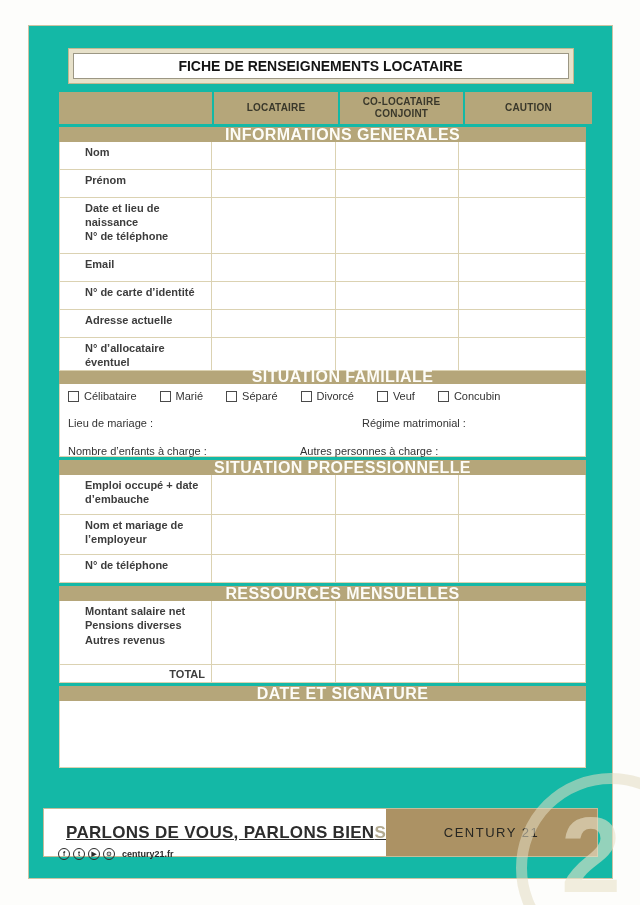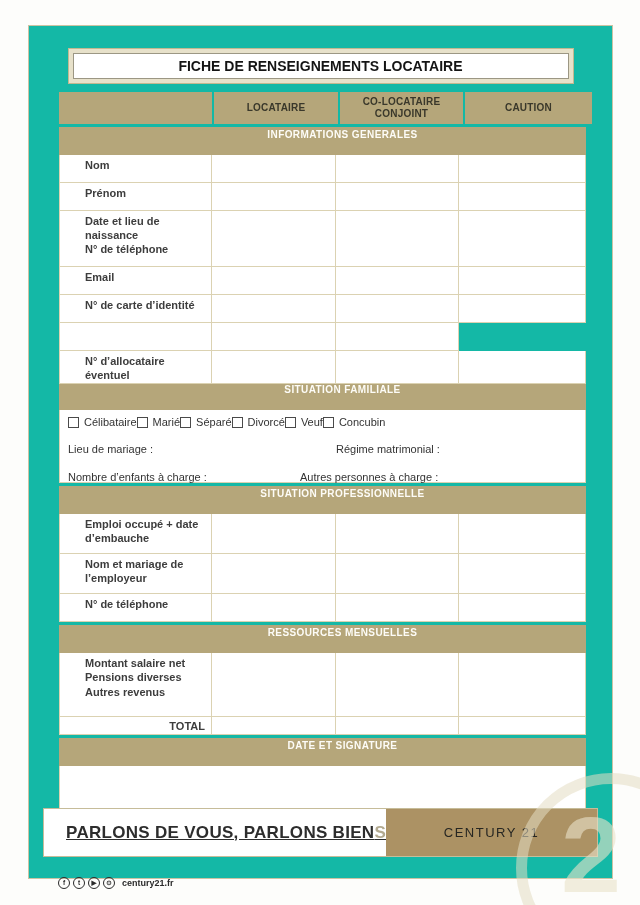--- a/index.html
+++ b/index.html
@@ -23,43 +23,43 @@
   }
   
   .table{margin:13px 8px 0 30px;width:527px;font-size:11px;}
   .thead{display:grid;grid-template-columns:153px 124px 123px 127px;column-gap:2px;height:32px;}
   .thead>div{
     background:#b5a67a;color:#3a382b;font-weight:bold;font-size:10px;
     display:flex;align-items:center;justify-content:center;text-align:center;
     white-space:pre-line;line-height:1.25;letter-spacing:.2px;
   }
   .band{
-    margin-top:3px;height:28px;line-height:15px;background:#b5a67a;
-    color:#fdfcf7;font-weight:bold;font-size:10px;text-align:center;letter-spacing:.4px;padding-left:40px;
+    margin-top:3px;height:15px;line-height:15px;background:#b5a67a;
+    color:#fdfcf7;font-weight:bold;font-size:16px;text-align:center;letter-spacing:.4px;padding-left:40px;
   }
   .trow{display:grid;grid-template-columns:153px 124px 123px 127px;}
   .trow>div{border-right:1px solid #dbd2b2;border-bottom:1px solid #dbd2b2;background:#fff;}
   .trow>div:first-child{border-left:1px solid #dbd2b2;}
   .lbl{font-weight:bold;color:#3d3d3d;padding:3px 4px 0 25px;white-space:pre-line;line-height:1.3;}
   .h28{height:28px}.h40{height:40px}.h48{height:64px}.h18{height:18px}
   .total-cell{text-align:right;padding:2px 6px 0 0;font-weight:bold;}
   
   .family{
     border-left:1px solid #dbd2b2;border-right:1px solid #dbd2b2;border-bottom:1px solid #dbd2b2;
     background:#fff;height:72px;position:relative;
   }
-  .opts{display:flex;padding:6px 0 0 8px;font-size:11px;color:#333;}
+  .opts{display:flex;gap:23px;padding:6px 0 0 8px;font-size:11px;color:#333;}
   .opt{display:flex;align-items:center;white-space:nowrap;}
   .cb{
     display:inline-block;width:9px;height:9px;border:1.2px solid #4a4a4a;
     margin-right:5px;background:#fff;flex:none;
   }
   .frow{position:relative;height:13px;margin-top:15px;font-size:11px;color:#333;}
   .f-left{position:absolute;left:8px;top:0;}
-  .f-right-a{position:absolute;left:276px;top:0;}
+  .f-right-a{position:absolute;left:302px;top:0;}
   .f-right-b{position:absolute;left:240px;top:0;}
   
   .sig-box{
     height:66px;background:#fff;
     border-left:1px solid #dbd2b2;border-right:1px solid #dbd2b2;border-bottom:1px solid #dbd2b2;
   }
   
   .banner{
     position:absolute;left:14px;top:782px;width:553px;height:47px;
     border:1px solid #c6bc99;background:#fff;display:flex;
@@ -67,21 +67,21 @@
   .slogan{
     flex:1;display:flex;align-items:center;padding-left:22px;
     font-weight:bold;font-size:17px;letter-spacing:.3px;color:#2d2d2d;white-space:nowrap;text-decoration:underline;
   }
   .slogan .accent{color:#b3aa90;}
   .gold-block{
     width:214px;background:#ac9264;color:#262622;display:flex;align-items:center;justify-content:center;
     font-weight:normal;font-size:13px;letter-spacing:1.5px;white-space:nowrap;
   }
   .social-row{
-    position:absolute;left:29px;top:851px;display:flex;align-items:center;gap:3px;
+    position:absolute;left:29px;top:822px;display:flex;align-items:center;gap:3px;
   }
   .ic{
     width:10px;height:10px;border:1px solid #2b2b2b;border-radius:50%;
     font-size:6.5px;line-height:10px;text-align:center;color:#2b2b2b;font-weight:bold;flex:none;
   }
   .site{font-size:9px;font-weight:bold;color:#2b2b2b;margin-left:4px;}
   
   .watermark{
     position:absolute;left:516px;top:773px;width:168px;height:168px;border-radius:50%;
     border:11px solid rgba(228,220,194,.55);z-index:5;pointer-events:none;
@@ -140,20 +140,21 @@
       <div></div>
       <div></div>
     </div>
     <div class="trow h28">
       <div class="lbl">N° de carte d’identité</div>
       <div></div>
       <div></div>
       <div></div>
     </div>
     <div class="trow h28">
+      <div class="lbl">Adresse actuelle</div>
       <div></div>
       <div></div>
       <div></div>
     </div>
     <div class="trow h28">
       <div class="lbl">N° d’allocataire éventuel</div>
       <div></div>
       <div></div>
       <div></div>
     </div>

